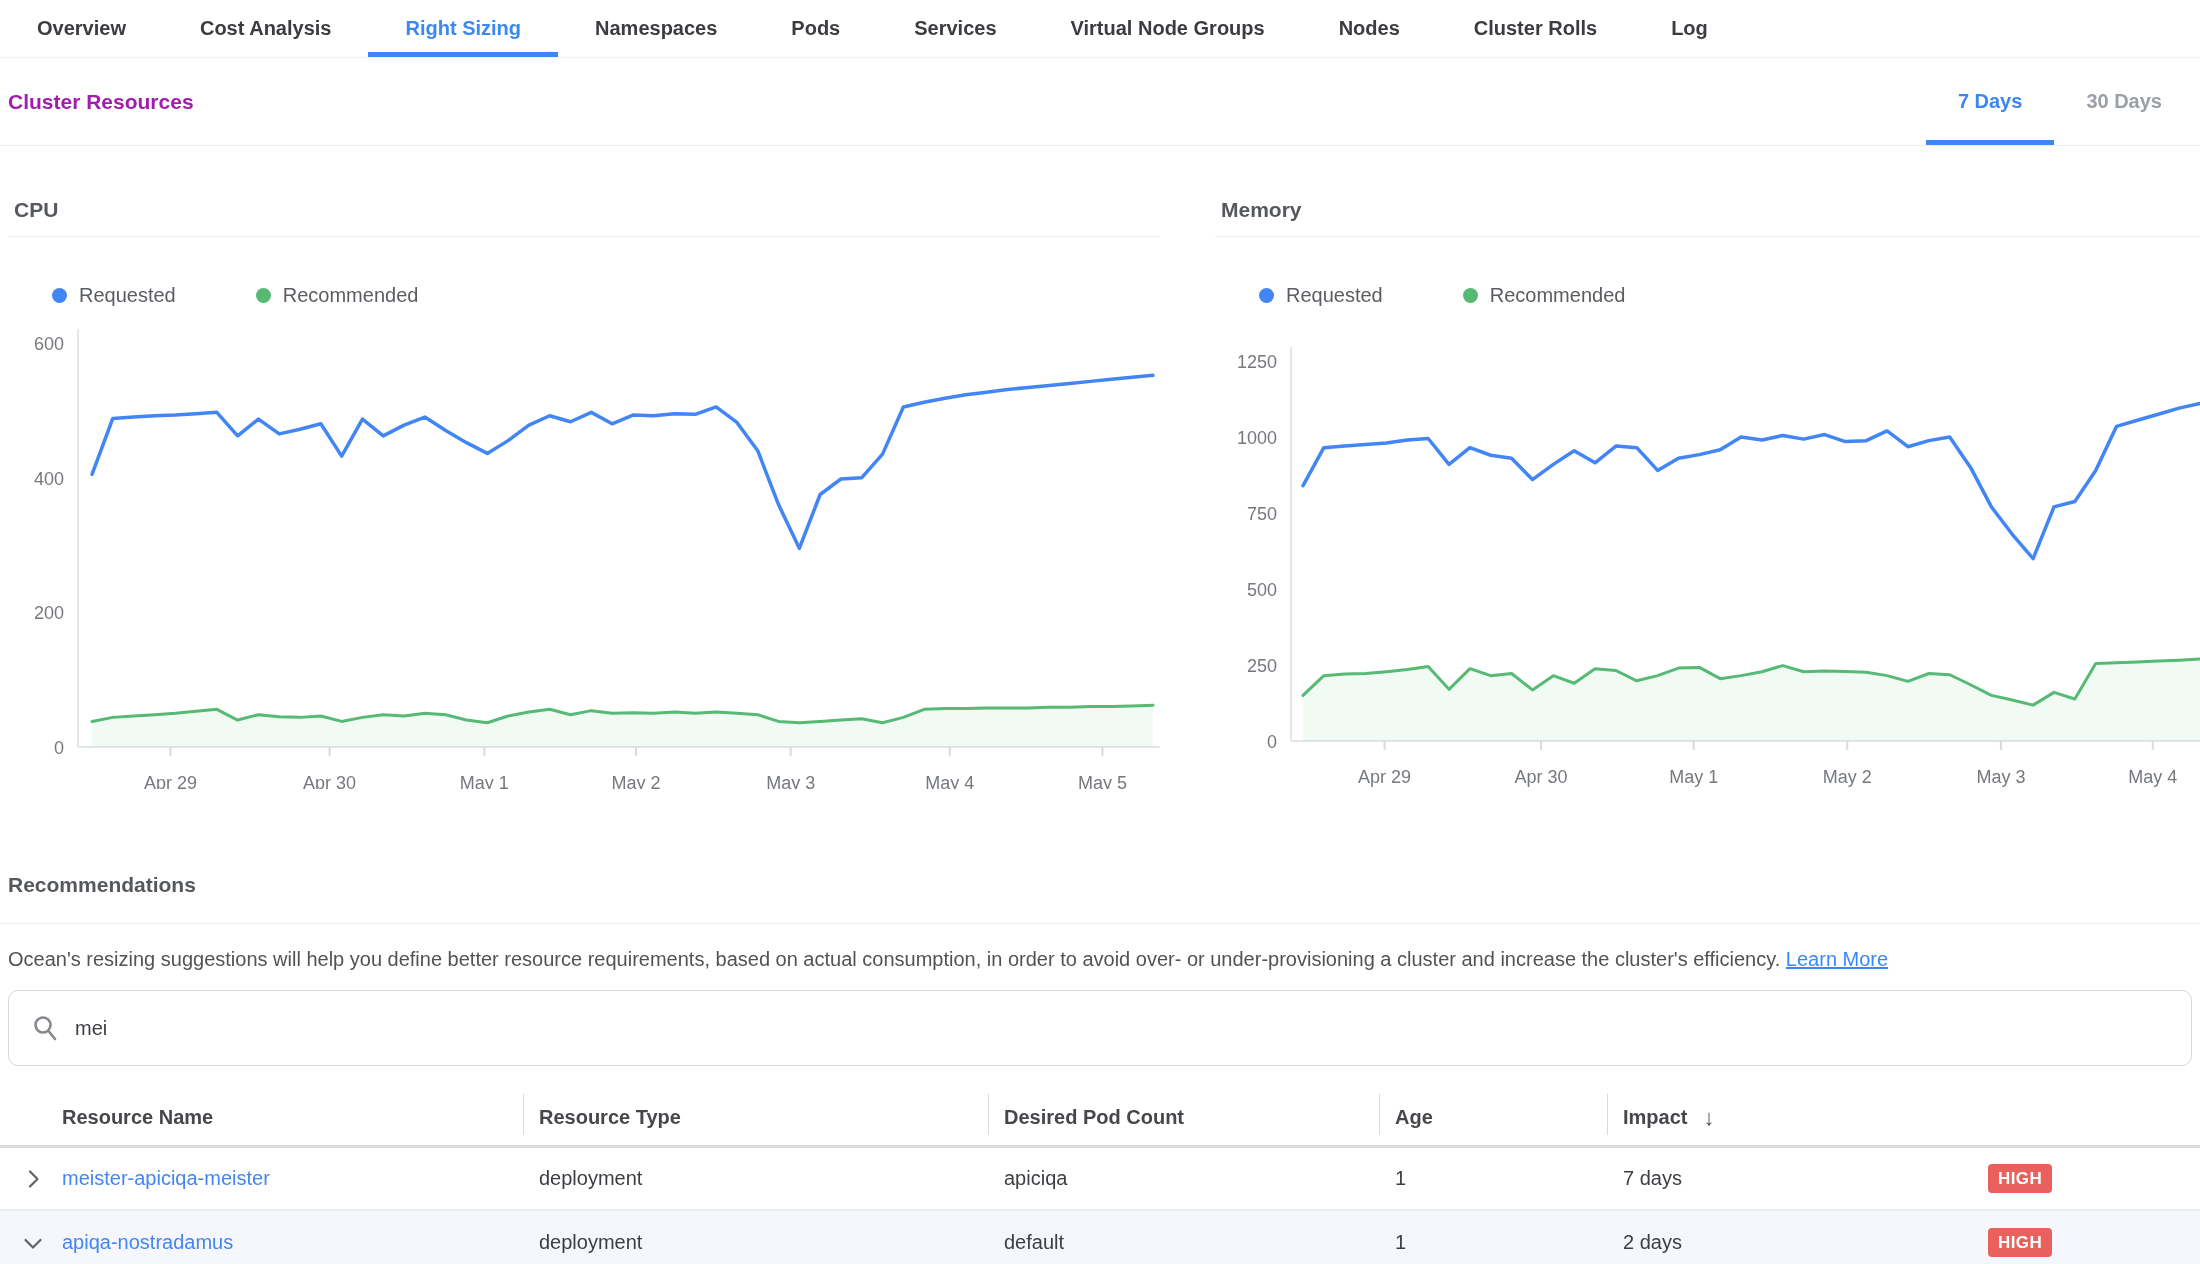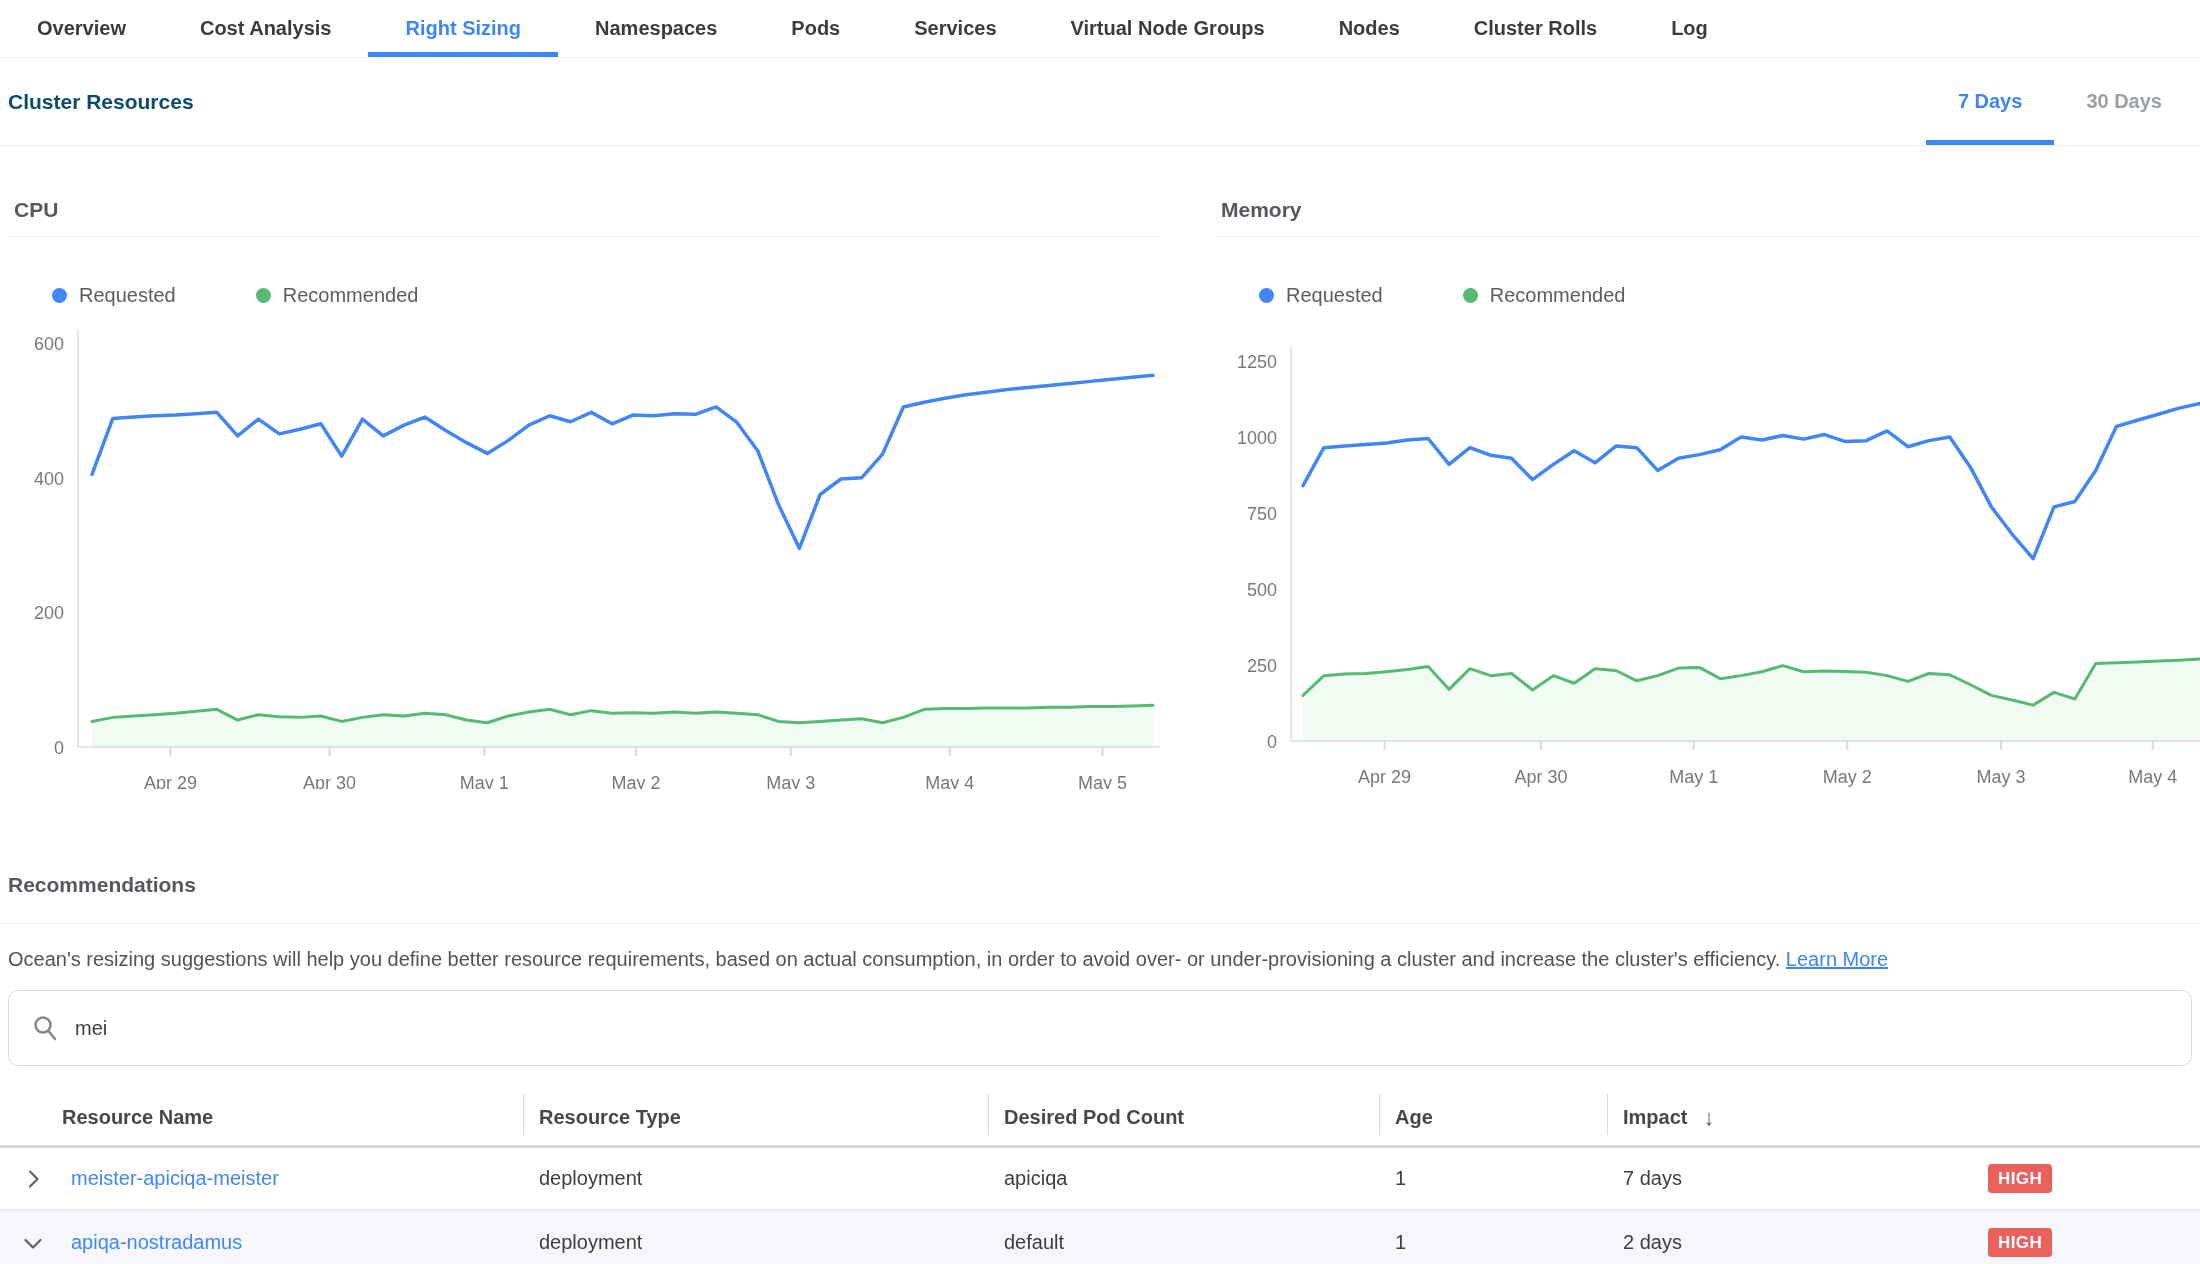--- a/index.html
+++ b/index.html
@@ -13,21 +13,21 @@
   #nav { display:flex; height:58px; border-bottom:1px solid #f0f1f3; align-items:stretch; }
   #nav .tab {
     display:flex; align-items:center; padding:0 37px; font-size:20px; font-weight:600;
     color:#3a3c40; position:relative; cursor:pointer; white-space:nowrap;
   }
   #nav .tab.active { color:#3b87f6; }
   #nav .tab.active::after { content:''; position:absolute; left:0; right:0; bottom:0; height:5px; background:#3b87f6; }
   
   .section-head { height:88px; display:flex; justify-content:space-between; align-items:stretch;
     border-bottom:1px solid #ebedef; padding-left:8px; }
-  .section-head .title { align-self:center; font-size:21px; font-weight:700; color:#0c4a6e; }
+  .section-head .title { align-self:center; font-size:21px; font-weight:700; color:#a21caf; }
   .periods { display:flex; align-items:stretch; padding-right:6px; }
   .period { display:flex; align-items:center; padding:0 32px; font-size:20px; font-weight:700;
     color:#9aa0a6; position:relative; cursor:pointer; }
   .period.active { color:#3b87f6; }
   .period.active::after { content:''; position:absolute; left:0; right:0; bottom:0; height:5px; background:#3b87f6; }
   
   .charts { display:flex; padding-left:8px; margin-top:48px; }
   .chart-col.cpu { width:1152px; margin-right:55px; flex:none; }
   .chart-col.mem { flex:1; min-width:0; }
   .chart-title { font-size:21px; font-weight:700; color:#55585c; padding:4px 0 14px 6px;
@@ -54,21 +54,21 @@
   .table { margin-top:24px; }
   .thead, .tr { display:grid; grid-template-columns:523px 465px 391px 228px 365px 1fr; align-items:center; }
   .thead { height:58px; border-bottom:3px solid #d9dbde; }
   .th { font-size:20px; font-weight:700; color:#45474b; padding-left:16px; position:relative;
     height:100%; display:flex; align-items:center; }
   .th:first-child { padding-left:62px; }
   .th + .th::before { content:''; position:absolute; left:0; top:4px; bottom:10px; width:1px; background:#d8dadd; }
   .th .sort { font-weight:400; font-size:22px; color:#55585c; margin-left:16px; cursor:pointer; }
   .tr { height:63px; border-bottom:2px solid #eaecef; font-size:20px; color:#3c3e42; }
   .tr.selected { background:#f5f7fc; border-bottom:none; }
-  .td { padding-left:16px;gap:9px; }
+  .td { padding-left:16px; }
   .td.name { display:flex; align-items:center; padding-left:20px; }
   .td.name .chev { width:26px; height:26px; flex:none; cursor:pointer; display:flex; align-items:center; }
   .td.name a { color:#4285f4; text-decoration:none; margin-left:16px; cursor:pointer; }
   .badge { display:inline-block; background:#e9605c; color:#fff; font-size:17px; font-weight:700;
     padding:5px 10px 4px; border-radius:4px; letter-spacing:.4px; }
 </style>
 </head>
 <body>
 
 <nav id="nav">

